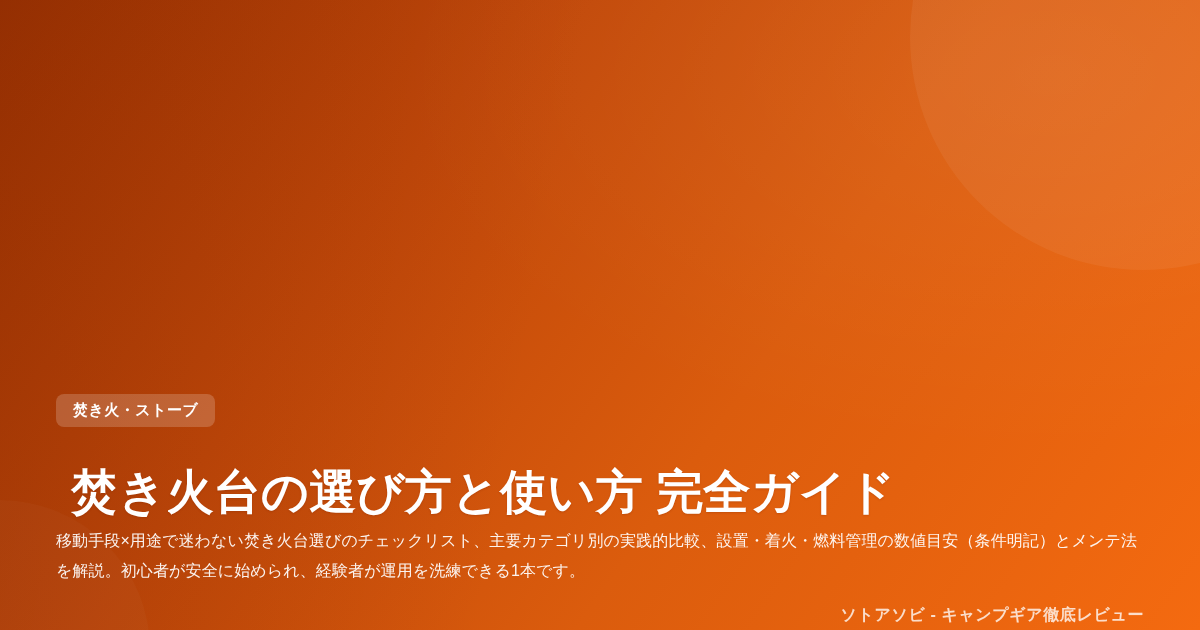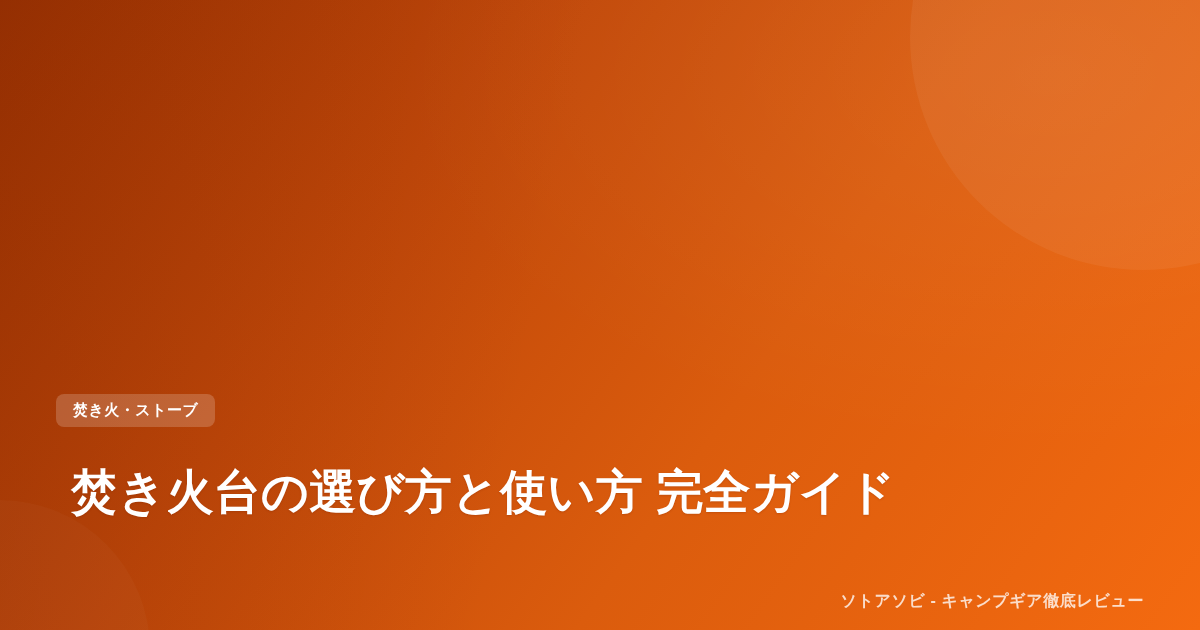--- a/index.html
+++ b/index.html
@@ -99,21 +99,21 @@
     margin: 0;
     color: rgba(255, 255, 255, 0.93);
     font-size: 16px;
     line-height: 30px;
     letter-spacing: 0.1px;
   }
 
   .site-name {
     position: absolute;
     right: 56px;
-    bottom: 18px;
+    bottom: 4px;
     color: rgba(255, 255, 255, 0.78);
     font-size: 16px;
     font-weight: 700;
     letter-spacing: 0.6px;
     white-space: nowrap;
   }
 </style>
 </head>
 <body>
 
@@ -122,18 +122,19 @@
   <div class="deco-circle deco-circle--primary"></div>
   <div class="deco-circle deco-circle--secondary"></div>
   <div class="vignette"></div>
 
   <div class="content">
 
     <span class="badge">焚き火・ストーブ</span>
 
     <h1 class="title">焚き火台の選び方と使い方 完全ガイド</h1>
 
+    <p class="description">移動手段×用途で迷わない焚き火台選びのチェックリスト、主要カテゴリ別の実践的比較、設置・着火・燃料管理の数値目安（条件明記）とメンテ法を解説。初心者が安全に始められ、経験者が運用を洗練できる1本です。</p>
 
   </div>
 
   <div class="site-name">ソトアソビ - キャンプギア徹底レビュー</div>
 
 </div>
 
 </body></html>

